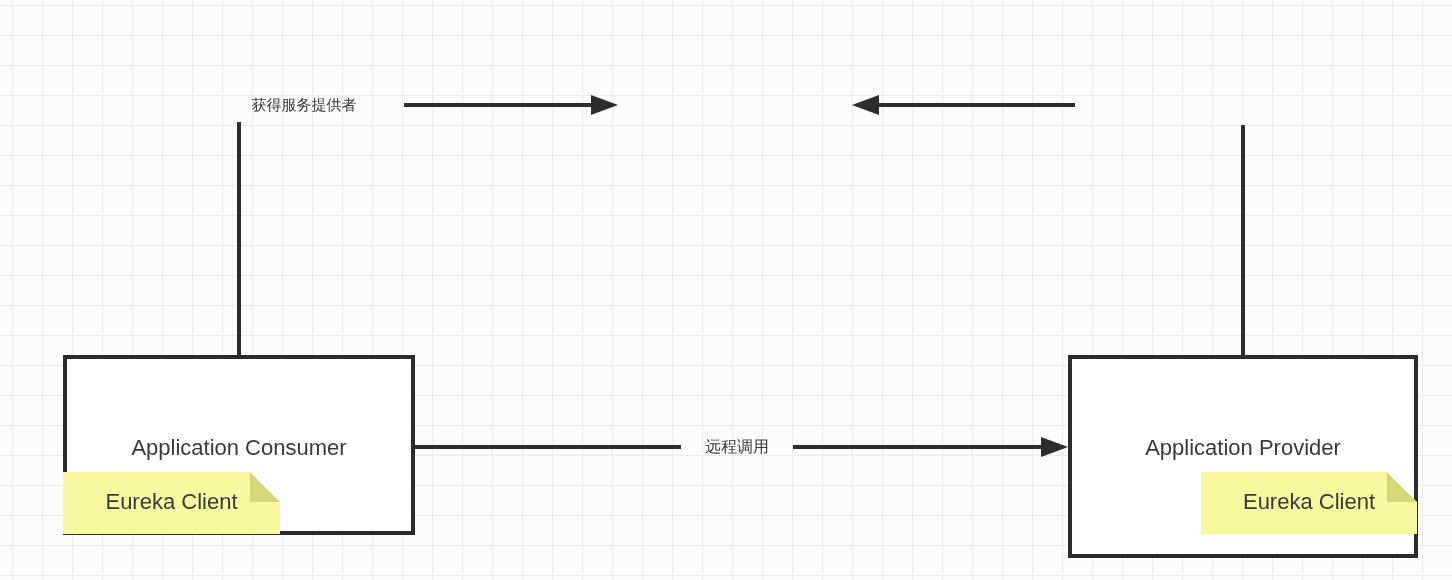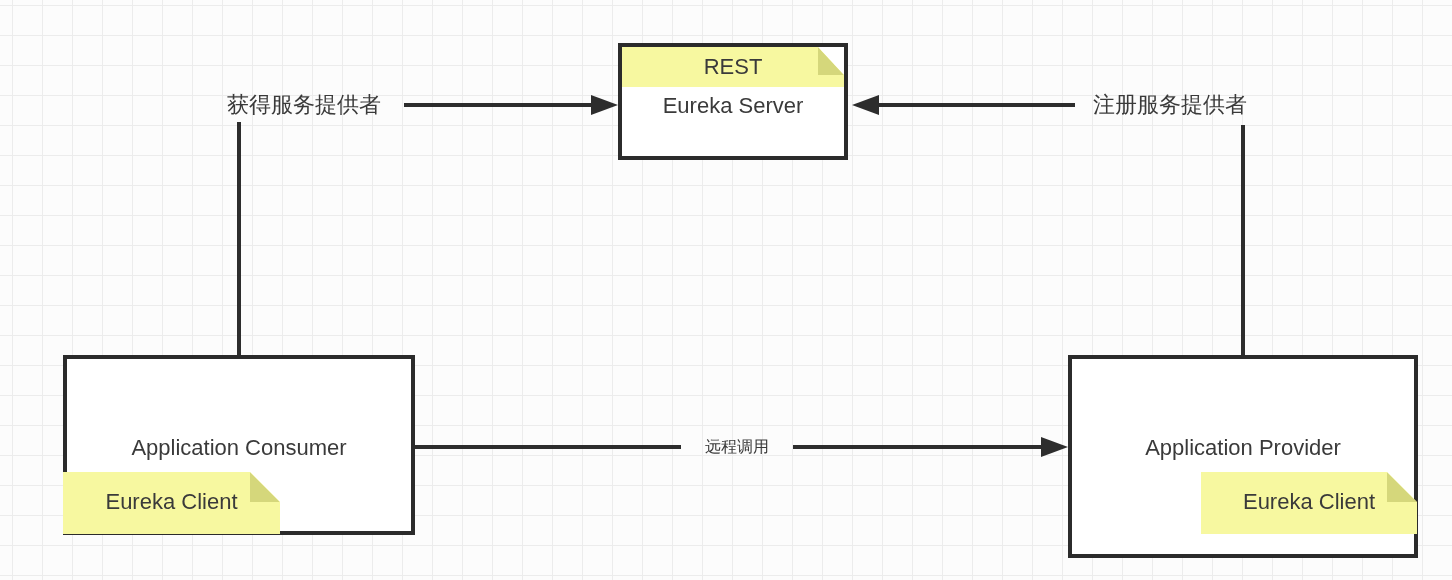--- a/index.html
+++ b/index.html
@@ -97,21 +97,21 @@
     position: absolute;
     width: 0; height: 0;
     border-top: 10px solid transparent;
     border-bottom: 10px solid transparent;
     border-right: 27px solid #2d2d2d;
   }
 
   .edge-label {
     position: absolute;
     text-align: center;
-    font-size: 22px;
+    font-size: 15px;
     line-height: 28px;
     color: #3a3a3a;
     white-space: nowrap;
   }
 
   
   #fetch-label   { left: 200px; top: 91px;  width: 208px; }
   #fetch-hline   { left: 404px; top: 103px; width: 187px; }
   #fetch-arrow   { left: 591px; top: 95px; }
   #fetch-vline   { left: 237px; top: 122px; height: 233px; }
@@ -135,36 +135,28 @@
 <body>
 
 <div class="canvas">
 
   <div class="vline" id="fetch-vline"></div>
   <div class="edge-label" id="fetch-label">获得服务提供者</div>
   <div class="hline" id="fetch-hline"></div>
   <div class="arrow-right" id="fetch-arrow"></div>
 
   <div class="vline" id="register-vline"></div>
-  <div class="edge-label" id="register-label">注册服务提供者</div>
   <div class="hline" id="register-hline"></div>
   <div class="arrow-left" id="register-arrow"></div>
 
   <div class="hline" id="invoke-line1"></div>
   <div class="edge-label" id="invoke-label">远程调用</div>
   <div class="hline" id="invoke-line2"></div>
   <div class="arrow-right" id="invoke-arrow"></div>
 
-  <div class="node" id="server-box">
-    <div class="note note-rest" id="rest-note">
-      <div class="note-fold"></div>
-      <div class="note-text">REST</div>
-    </div>
-    <div class="node-label" id="server-title">Eureka Server</div>
-  </div>
 
   <div class="node" id="consumer-box">
     <div class="node-label" id="consumer-title">Application Consumer</div>
   </div>
   <div class="note note-cut" id="consumer-note">
     <div class="note-fold"></div>
     <div class="note-text">Eureka Client</div>
   </div>
 
   <div class="node" id="provider-box">

